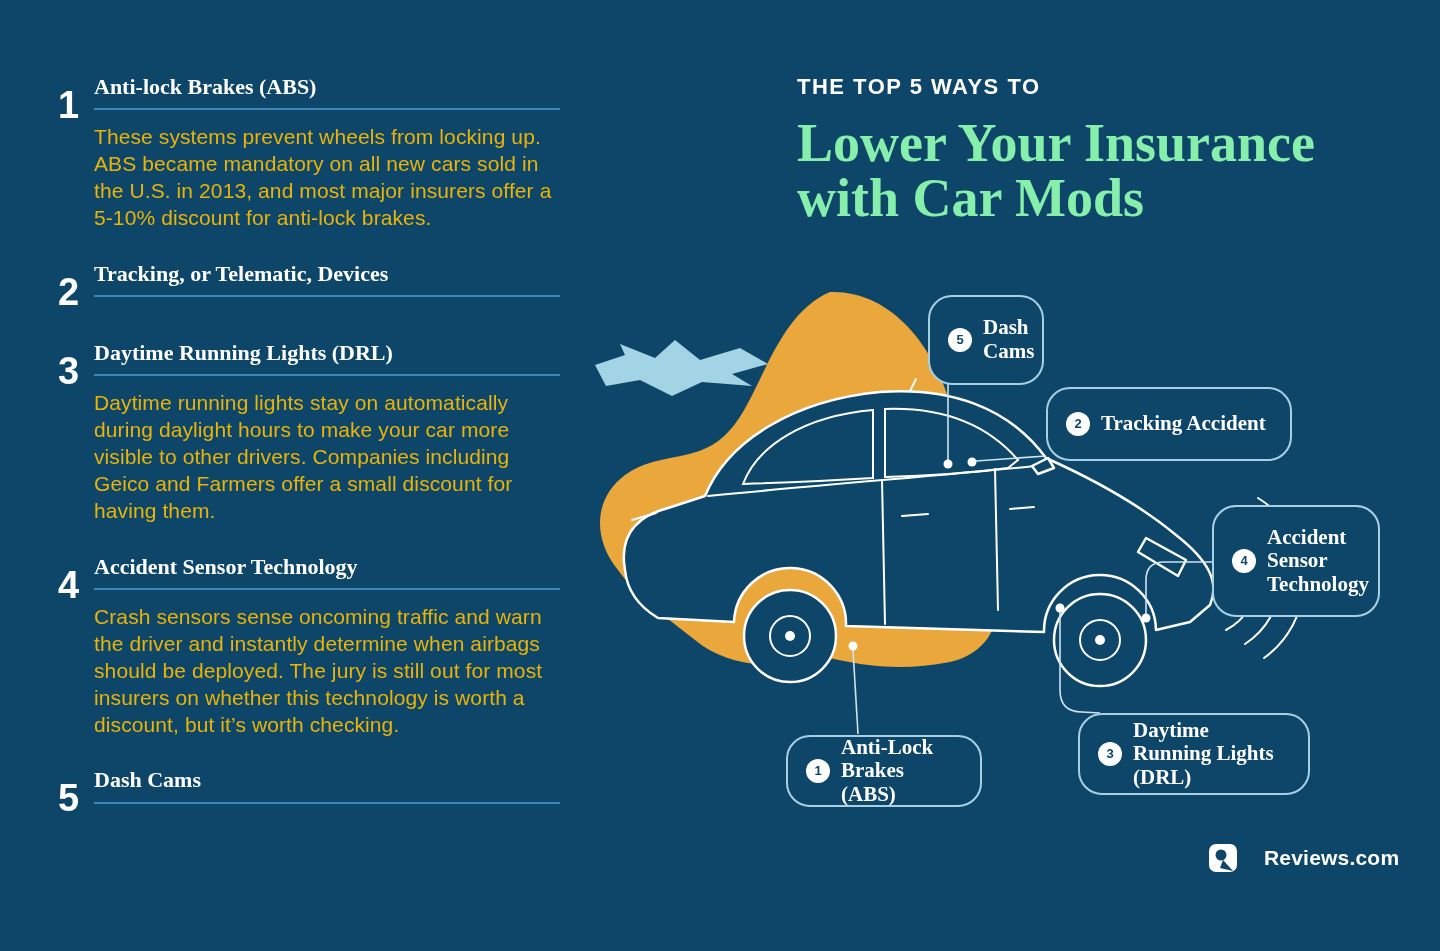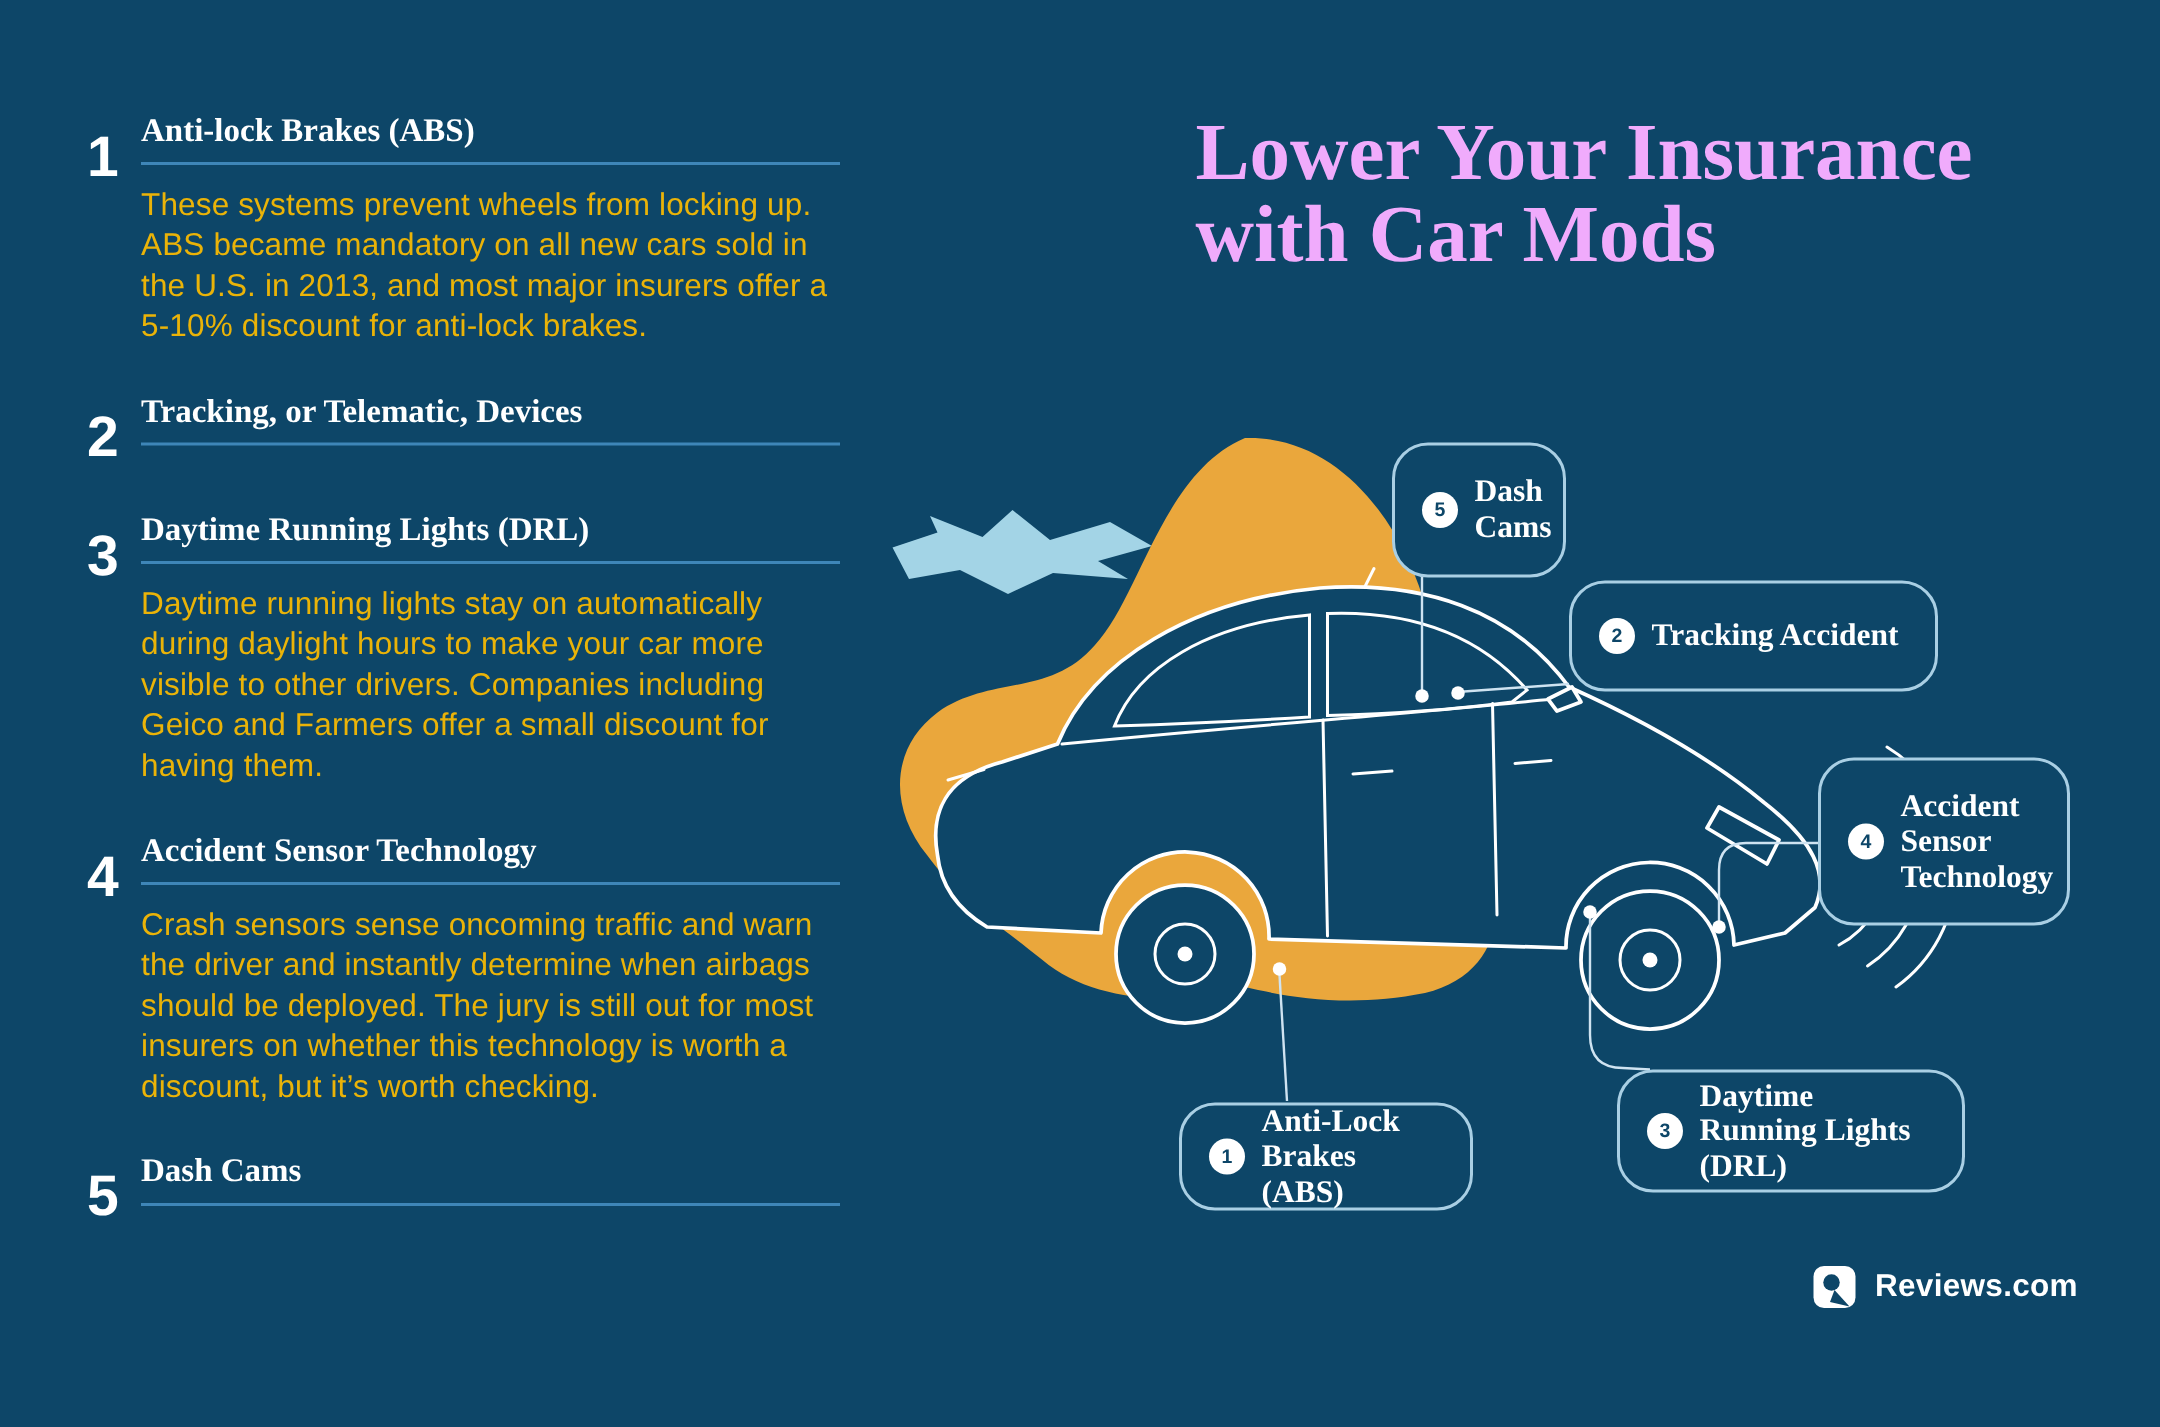--- a/index.html
+++ b/index.html
@@ -30,21 +30,21 @@
   .tip-rule{border:none;border-top:2px solid var(--rule,#3e86b8);margin:9px 0 14px 0;}
   .tip-body{
     font-size:21px;line-height:1.28;color:#eab308;letter-spacing:0.1px;
   }
 
   
   .header{position:absolute;left:797px;top:74px;width:600px;}
   .kicker{font-size:22px;font-weight:700;letter-spacing:1.5px;color:#fff;}
   .title{
     font-family:"Liberation Serif",serif;font-weight:700;
-    font-size:54px;line-height:1.02;color:#f0abfc;
+    font-size:54px;line-height:1.02;margin-top:16px;color:#86efac;
   }
 
   
   .diagram-svg{position:absolute;left:580px;top:270px;width:860px;height:580px;}
   .splash{fill:var(--splash,#a3d4e6);}
   .blob{fill:var(--orange,#eaa73c);}
   .car-fill{fill:var(--bg,#0d4668);stroke:#fff;stroke-width:2.5;stroke-linejoin:round;}
   .car-line{fill:none;stroke:#fff;stroke-width:2;stroke-linecap:round;}
   .connector{fill:none;stroke:var(--line,#cfe3f1);stroke-width:1.6;}
   .dot{fill:#fff;}
@@ -64,21 +64,21 @@
     font-family:"Liberation Sans",sans-serif;font-size:13px;font-weight:700;
     margin-right:11px;
   }
   #co5{left:928px;top:295px;width:116px;height:90px;}
   #co2{left:1046px;top:387px;width:246px;height:74px;}
   #co4{left:1212px;top:505px;width:168px;height:112px;}
   #co1{left:786px;top:735px;width:196px;height:72px;}
   #co3{left:1078px;top:713px;width:232px;height:82px;}
 
   
-  .brand{position:absolute;left:1208px;top:843px;display:flex;align-items:center;gap:12px;}
+  .brand{position:absolute;left:1208px;top:843px;display:flex;align-items:center;gap:26px;}
   .brand-text{font-size:21px;font-weight:700;color:#fff;letter-spacing:0.2px;}
 </style>
 </head>
 <body>
 
 <div class="tips">
 
   <div class="tip">
     <div class="tip-num">1</div>
     <div class="tip-content">
@@ -118,20 +118,21 @@
     <div class="tip-num">5</div>
     <div class="tip-content">
       <div class="tip-head">Dash Cams</div>
       <hr class="tip-rule">
     </div>
   </div>
 
 </div>
 
 <div class="header">
+  <div class="kicker">THE TOP 5 WAYS TO</div>
   <div class="title">
     <div>Lower Your Insurance</div>
     <div>with Car Mods</div>
   </div>
 </div>
 
 <svg class="diagram-svg" viewBox="0 0 860 580" xmlns="http://www.w3.org/2000/svg">
 
   <path class="splash" d="M 15 95 L 45 85 L 40 74 L 75 88 L 95 70 L 120 90 L 160 78 L 188 94 L 152 104 L 172 116 L 122 112 L 92 126 L 60 110 L 26 116 Z"></path>
 

